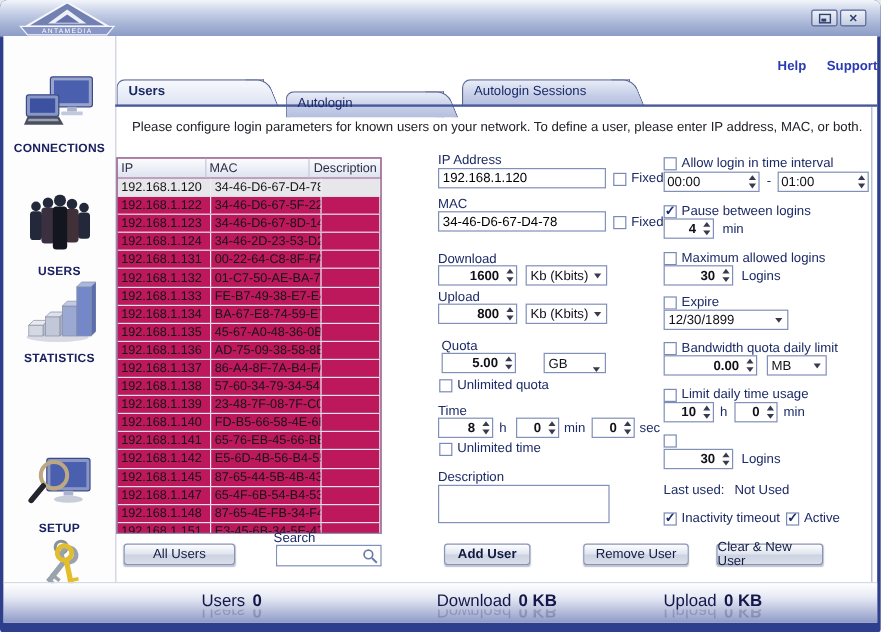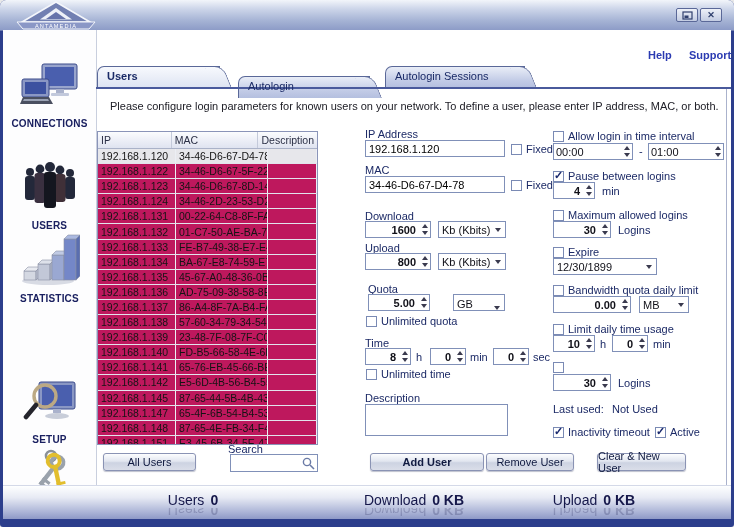--- a/index.html
+++ b/index.html
@@ -414,21 +414,21 @@
   </div>
   <span class="lbl" style="left:533px;top:351px;">sec</span>
   <label class="chk" style="left:366px;top:368px;">
     <span class="box"></span>
     <span>Unlimited time</span>
   </label>
 
   <span class="lbl" style="left:365px;top:392px;">Description</span>
   <textarea class="txtarea" style="left: 365px; top: 404px; width: 143px; height: 32px;"></textarea>
 
-  <div class="btn primary" style="left:370px;top:453px;width:114px;">Add User</div>
+  <div class="btn primary" style="left:370px;top:453px;width:72px;">Add User</div>
   <div class="btn" style="left:486px;top:453px;width:88px;">Remove User</div>
   <div class="btn" style="left:597px;top:453px;width:89px;">Clear &amp; New User</div>
 
   <label class="chk" style="left:553px;top:130px;">
     <span class="box"></span>
     <span>Allow login in time interval</span>
   </label>
   <div class="spin plain" style="left:553px;top:143px;width:80px;">
     <span class="spin-val">00:00</span>
     <span class="arrows">

